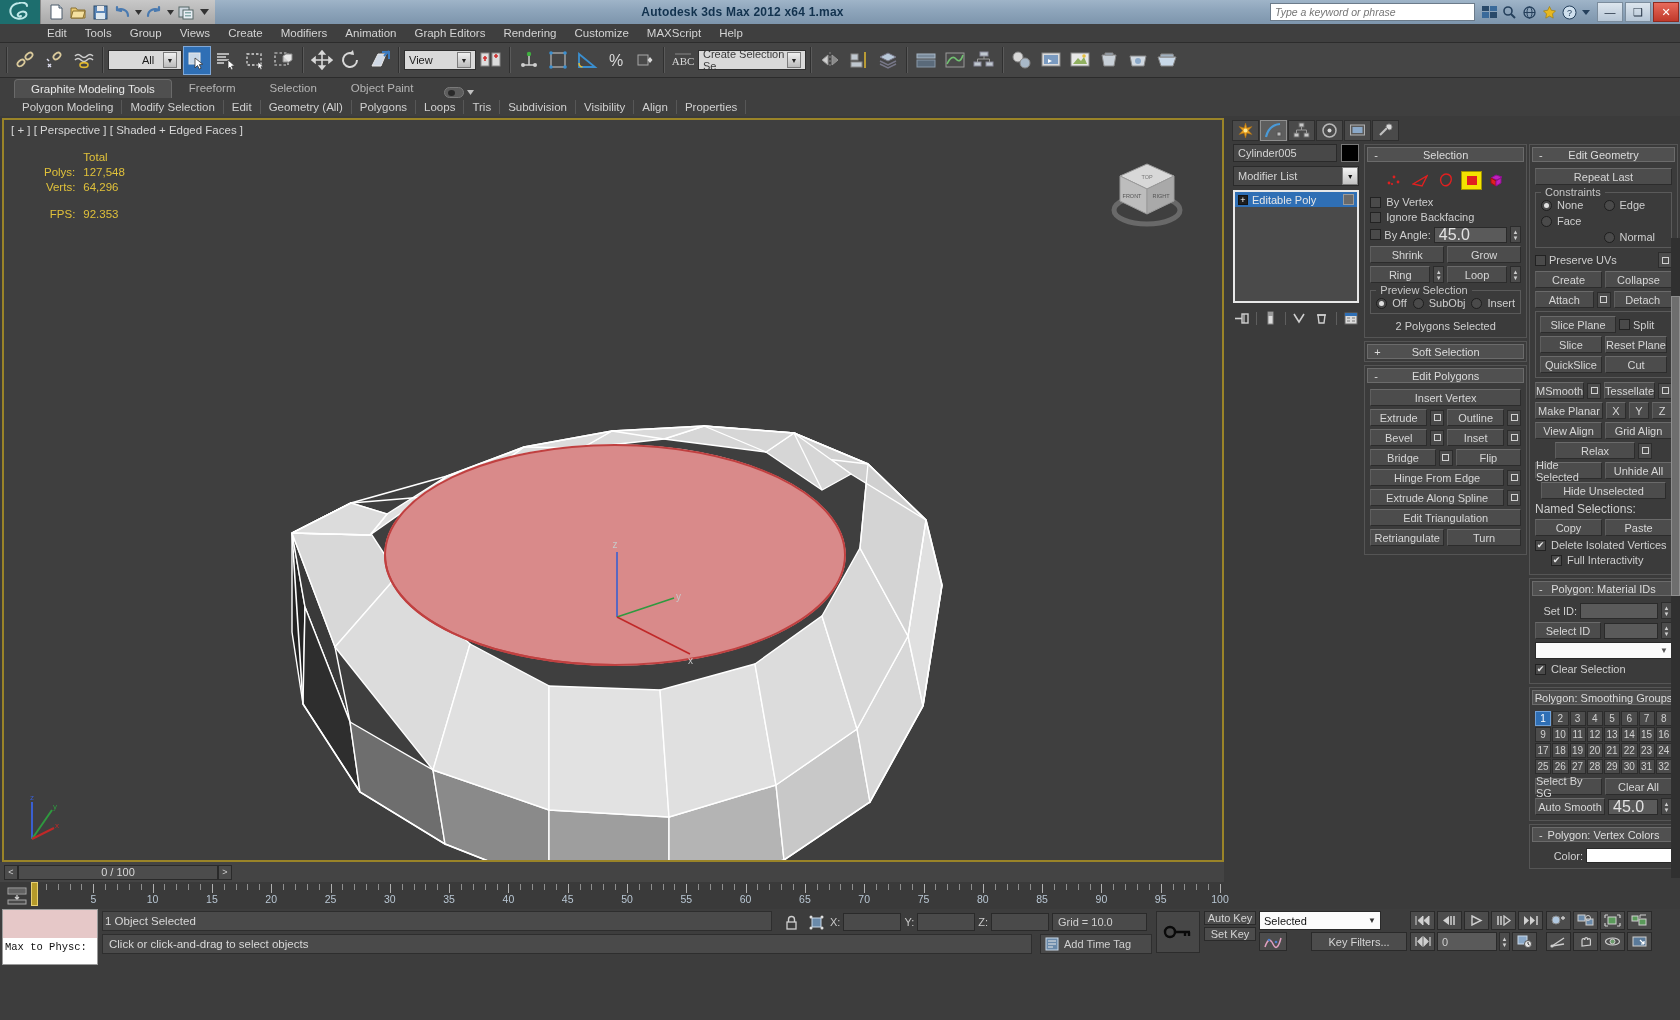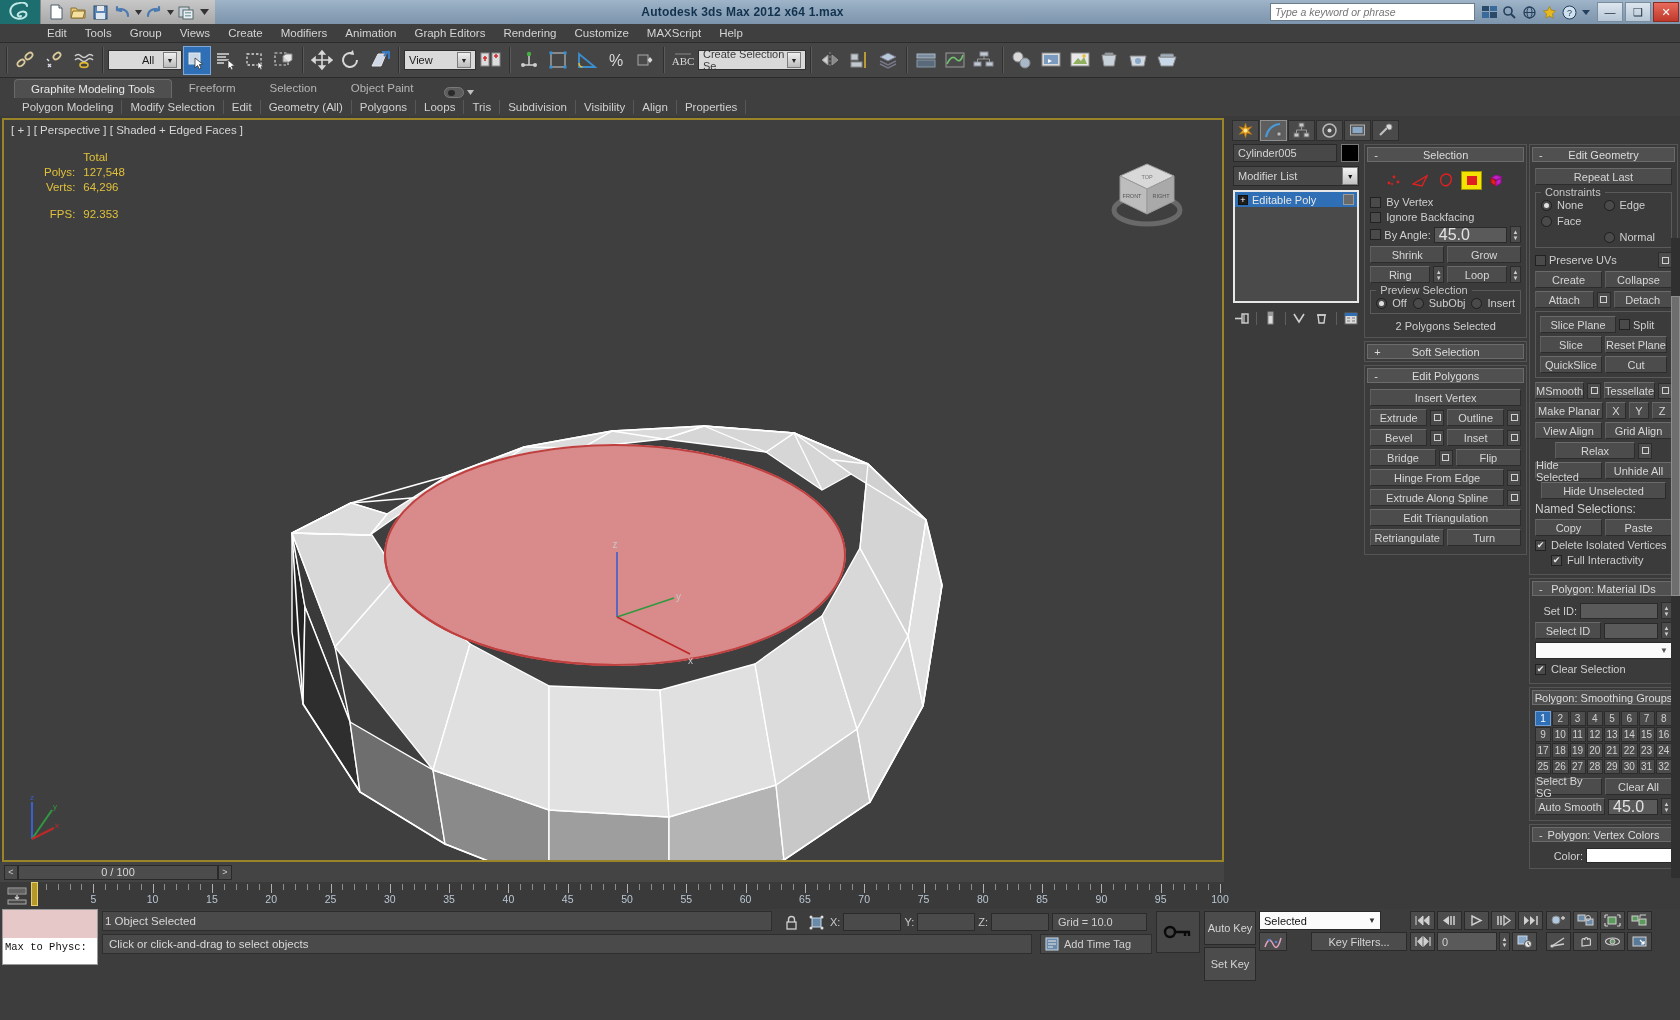--- a/index.html
+++ b/index.html
@@ -357,21 +357,21 @@
     color: #d0d0d0; font-size: 11px; display: flex; align-items: center;
     padding-left: 5px;
   }
   .keybox {
     position: absolute; left: 1156px; top: 2px; width: 44px; height: 42px;
     background: #474747; border: 1px solid #2c2c2c;
     display: flex; align-items: center; justify-content: center;
   }
   .animctl { position: absolute; left: 1204px; top: 2px; display: flex; gap: 3px; }
   .akbtn {
-    width: 52px; height: 34px; background: #4c4c4c; border: 1px solid #2a2a2a;
+    width: 52px; height: 14px; background: #4c4c4c; border: 1px solid #2a2a2a;
     color: #d4d4d4; font-size: 11px; display: flex;
     align-items: center; justify-content: center; cursor: pointer;
   }
   .selcombo {
     width: 122px; height: 19px; background: #fbfbfb; border: 1px solid #2a2a2a;
     color: #111; font-size: 11px; display: flex; align-items: center;
     padding: 0 4px;
   }
   .kfbtn {
     width: 45px; height: 19px; background: #4c4c4c; border: 1px solid #2a2a2a;

